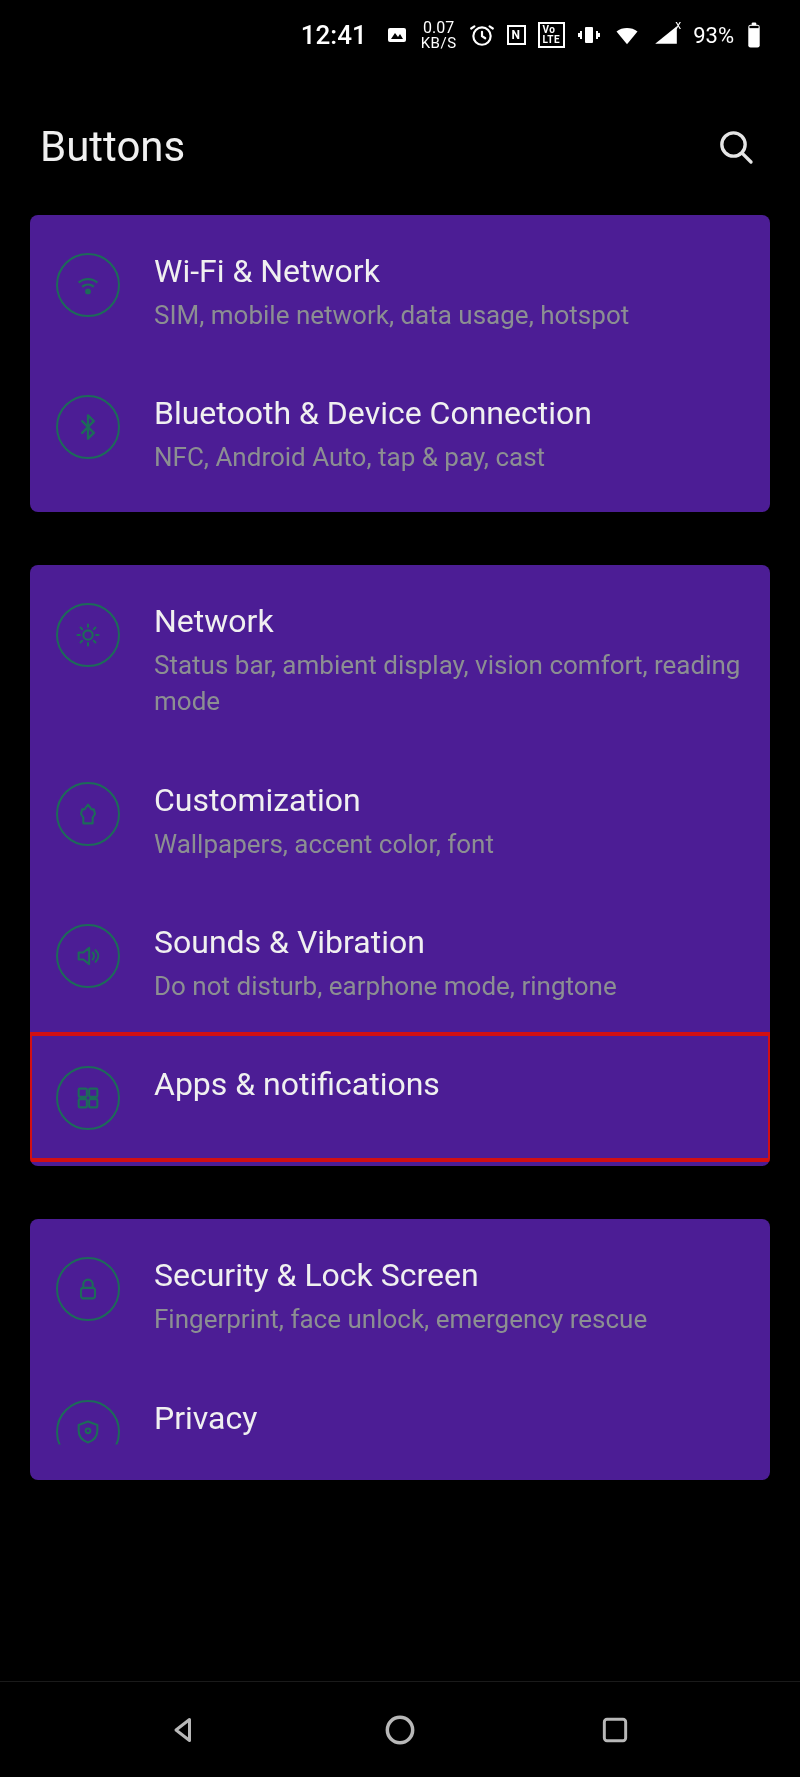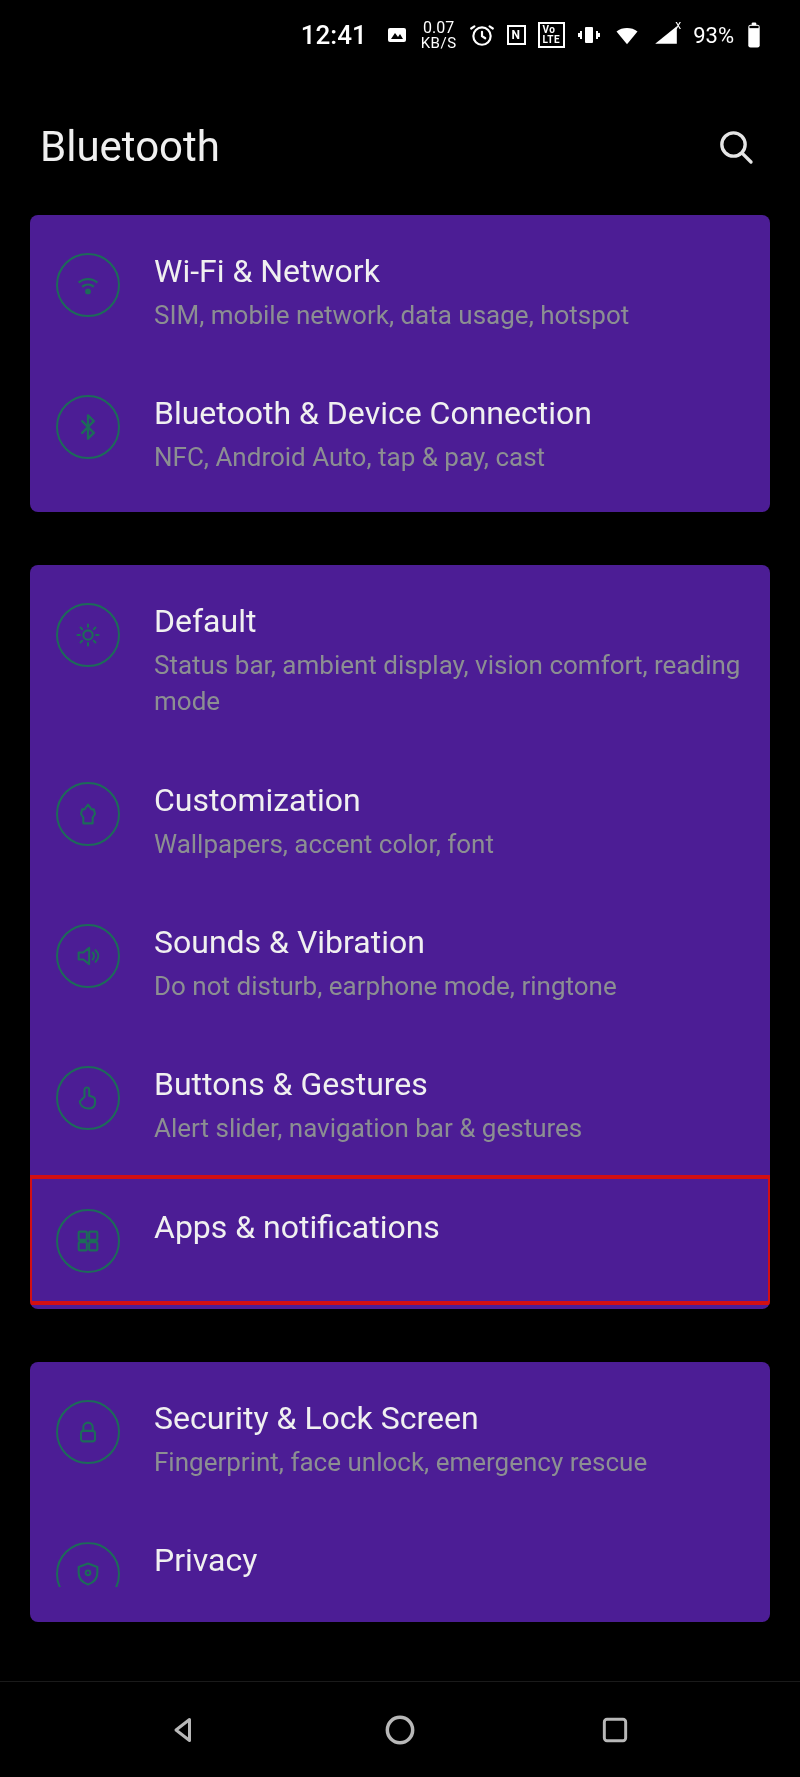--- a/index.html
+++ b/index.html
@@ -175,21 +175,21 @@
   <span class="ic">
     <svg viewBox="0 0 14 24" width="16" height="28" fill="#fff">
         <rect x="2" y="3" width="10" height="20" rx="2"></rect>
         <rect x="5" y="1" width="4" height="3" rx="1"></rect>
         <rect x="3" y="4" width="8" height="2" fill="#000"></rect>
       </svg>
   </span>
 </div>
 
 <div class="app-header">
-  <h1>Bluetooth</h1>
+  <h1>Buttons</h1>
   <div class="search-btn">
     <svg viewBox="0 0 24 24" width="40" height="40" fill="none" stroke="#e5e5e5" stroke-width="2">
         <circle cx="10.5" cy="10.5" r="7"></circle>
         <line x1="21" y1="21" x2="15.8" y2="15.8" stroke-linecap="round"></line>
       </svg>
   </div>
 </div>
 
 <div class="content">
 
@@ -222,21 +222,21 @@
 
   <div class="card">
     <div class="row">
       <div class="icon-ring">
         <svg viewBox="0 0 24 24" fill="none" stroke="#1d6b59" stroke-width="1.8">
             <circle cx="12" cy="12" r="4"></circle>
             <path d="M12 3v2M12 19v2M3 12h2M19 12h2M5.6 5.6l1.4 1.4M17 17l1.4 1.4M5.6 18.4l1.4-1.4M17 7l1.4-1.4" stroke-linecap="round"></path>
           </svg>
       </div>
       <div class="row-text">
-        <div class="row-title">Default</div>
+        <div class="row-title">Network</div>
         <div class="row-sub">Status bar, ambient display, vision comfort, reading mode</div>
       </div>
     </div>
     <div class="row">
       <div class="icon-ring">
         <svg viewBox="0 0 24 24" fill="none" stroke="#1d6b59" stroke-width="1.8" stroke-linejoin="round">
             <path d="M12 4l3 4h2l1 4-2 3v5H8v-5l-2-3 1-4h2l3-4z"></path>
           </svg>
       </div>
       <div class="row-text">
@@ -248,31 +248,20 @@
       <div class="icon-ring">
         <svg viewBox="0 0 24 24" fill="none" stroke="#1d6b59" stroke-width="1.8" stroke-linejoin="round" stroke-linecap="round">
             <path d="M4 9v6h4l5 4V5L8 9H4z"></path>
             <path d="M16 9c1.5 1.5 1.5 4.5 0 6"></path>
             <path d="M18.5 7c3 3 3 7 0 10"></path>
           </svg>
       </div>
       <div class="row-text">
         <div class="row-title">Sounds &amp; Vibration</div>
         <div class="row-sub">Do not disturb, earphone mode, ringtone</div>
-      </div>
-    </div>
-    <div class="row">
-      <div class="icon-ring">
-        <svg viewBox="0 0 24 24" fill="none" stroke="#1d6b59" stroke-width="1.8" stroke-linejoin="round" stroke-linecap="round">
-            <path d="M9 11V5a2 2 0 1 1 4 0v5l3 1c1 .3 2 1.3 2 3v2c0 3-2 5-6 5s-7-3-7-6l4-4z"></path>
-          </svg>
-      </div>
-      <div class="row-text">
-        <div class="row-title">Buttons &amp; Gestures</div>
-        <div class="row-sub">Alert slider, navigation bar &amp; gestures</div>
       </div>
     </div>
     <div class="row highlighted">
       <div class="icon-ring">
         <svg viewBox="0 0 24 24" fill="none" stroke="#1d6b59" stroke-width="1.8">
             <rect x="4" y="4" width="7" height="7" rx="1"></rect>
             <rect x="13" y="4" width="7" height="7" rx="1"></rect>
             <rect x="4" y="13" width="7" height="7" rx="1"></rect>
             <rect x="13" y="13" width="7" height="7" rx="1"></rect>
           </svg>

